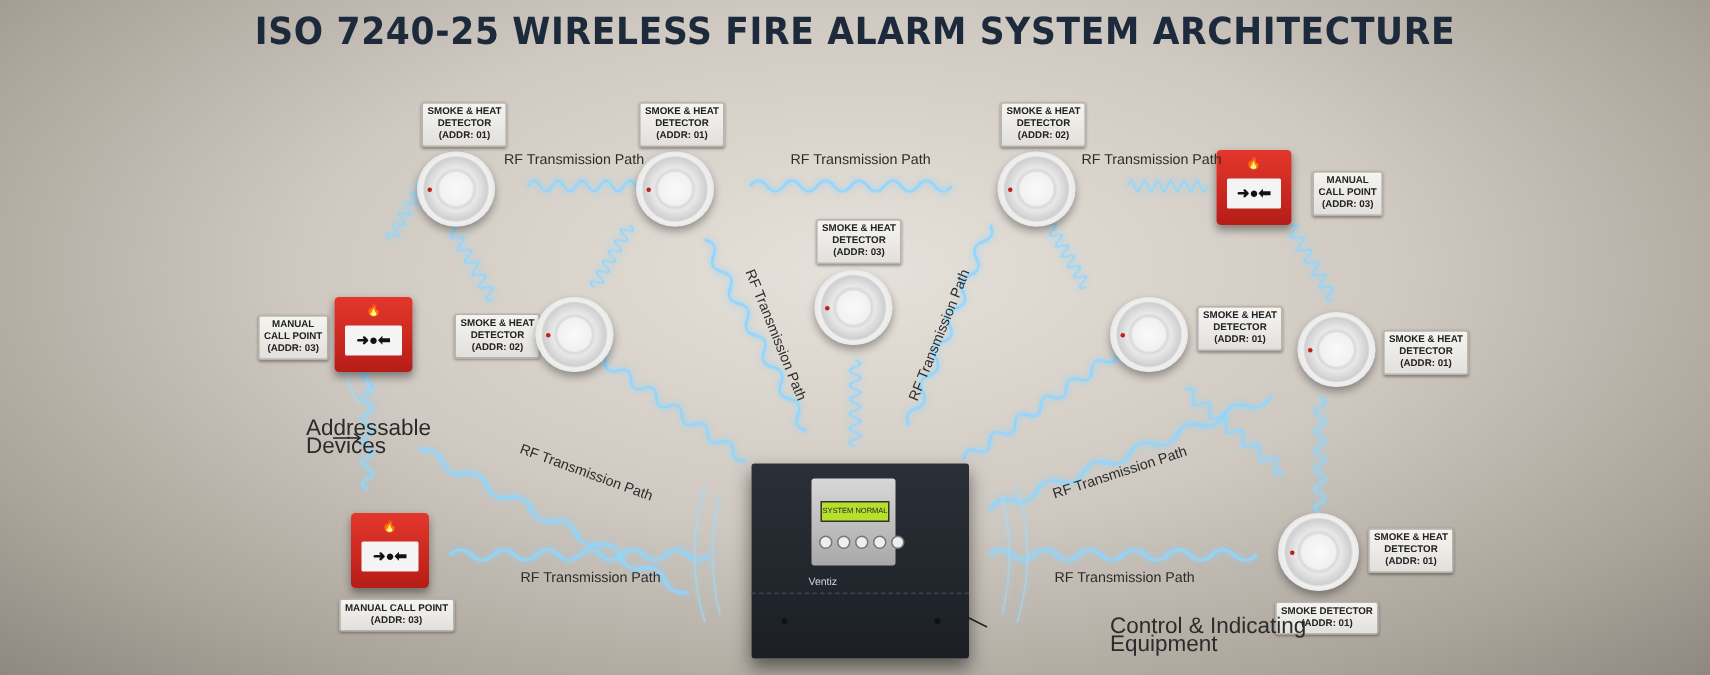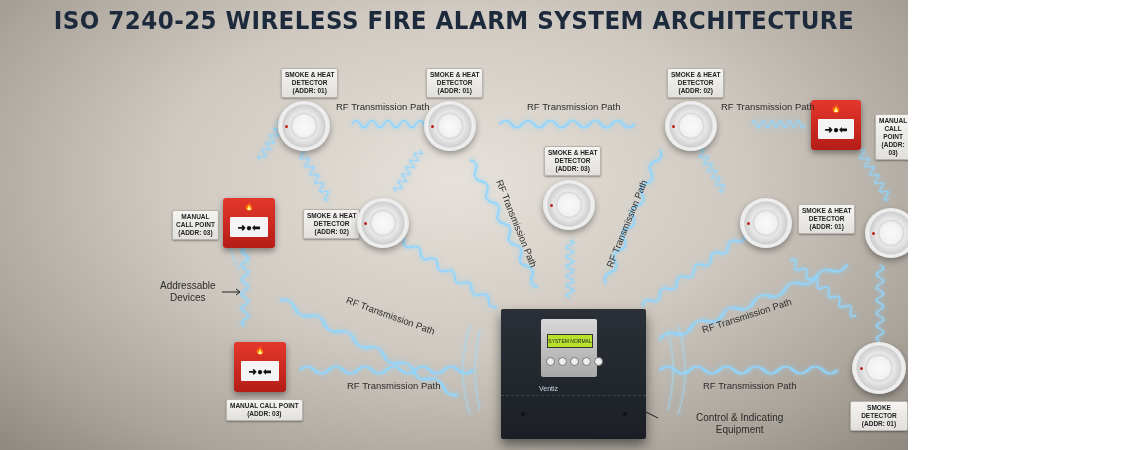--- a/index.html
+++ b/index.html
@@ -1,17 +1,17 @@
 <!DOCTYPE html>
 <html><head>
 <meta charset="utf-8">
 <style>
   html,body{margin:0;padding:0;}
   body{width:1140px;height:450px;overflow:hidden;font-family:"Liberation Sans",sans-serif;}
-  #stage{position:relative;width:908px;height:450px;overflow:hidden;
+  #stage{position:relative;width:1140px;height:450px;overflow:hidden;
     background:radial-gradient(ellipse at 50% 40%, #e6e1da 0%, #cfc9c1 45%, #a9a39a 80%, #8e8880 100%);}
   #waves{position:absolute;left:0;top:0;width:1140px;height:450px;}
   .title{position:absolute;left:0;right:0;top:6px;text-align:center;font-family:"DejaVu Sans",sans-serif;
     font-weight:bold;font-size:25px;color:#1d2a3c;letter-spacing:0.5px;transform:scaleX(0.92);}
   .subtitle{position:absolute;left:0;right:0;top:39px;text-align:center;font-size:12px;color:#2a2a2a;letter-spacing:0.5px;}
   .label{position:absolute;background:linear-gradient(#f5f4f1,#e2e0dc);border:1px solid #b8b4ad;border-radius:2px;
     box-shadow:0 1px 2px rgba(0,0,0,0.35);font-size:6.5px;font-weight:bold;color:#222;text-align:center;
     line-height:8px;padding:2px 3px;white-space:pre-line;}
   .detector{position:absolute;border-radius:50%;
     background:radial-gradient(circle at 50% 50%, #fafafa 0%, #f1f1f1 30%, #d9d9d9 34%, #e8e8e8 40%, #cfcfcf 58%, #f0f0f0 62%, #dcdcdc 85%, #a9a9a9 100%);
@@ -25,21 +25,21 @@
   .panel{position:absolute;left:501px;top:309px;width:145px;height:130px;background:linear-gradient(#2b3038,#1b1f25);
     border-radius:2px;box-shadow:0 6px 12px rgba(0,0,0,0.5);}
   .panel .face{position:absolute;left:40px;top:10px;width:56px;height:58px;background:linear-gradient(#d8d8d8,#a8a8a8);border-radius:2px;}
   .panel .lcd{position:absolute;left:6px;top:15px;width:44px;height:12px;background:#b6e02a;border:1px solid #333;
     font-size:5px;color:#223;line-height:12px;text-align:center;}
   .panel .btns{position:absolute;left:5px;top:38px;display:flex;gap:3px;}
   .panel .btns span{width:7px;height:7px;border-radius:50%;background:#eee;border:1px solid #777;}
   .panel .brand{position:absolute;left:38px;top:76px;color:#cfd6e2;font-size:7px;}
   .panel .seam{position:absolute;left:0;right:0;top:86px;border-top:1px dashed #3d434c;}
   .panel .screw{position:absolute;width:4px;height:4px;border-radius:50%;background:#111;top:103px;}
-  .callout{position:absolute;font-size:10px;color:#2b2b2b;text-align:center;white-space:pre-line;line-height:12px;}
+  .callout{position:absolute;font-size:15px;color:#2b2b2b;text-align:left;white-space:pre-line;line-height:12px;margin-left:44px;}
 </style>
 </head>
 <body>
 
 <div id="stage">
 
   <svg id="waves" viewBox="0 0 1140 450">
     <defs>
       <filter id="glow" x="-20%" y="-20%" width="140%" height="140%">
         <feGaussianBlur stdDeviation="2.2" result="b"></feGaussianBlur>

